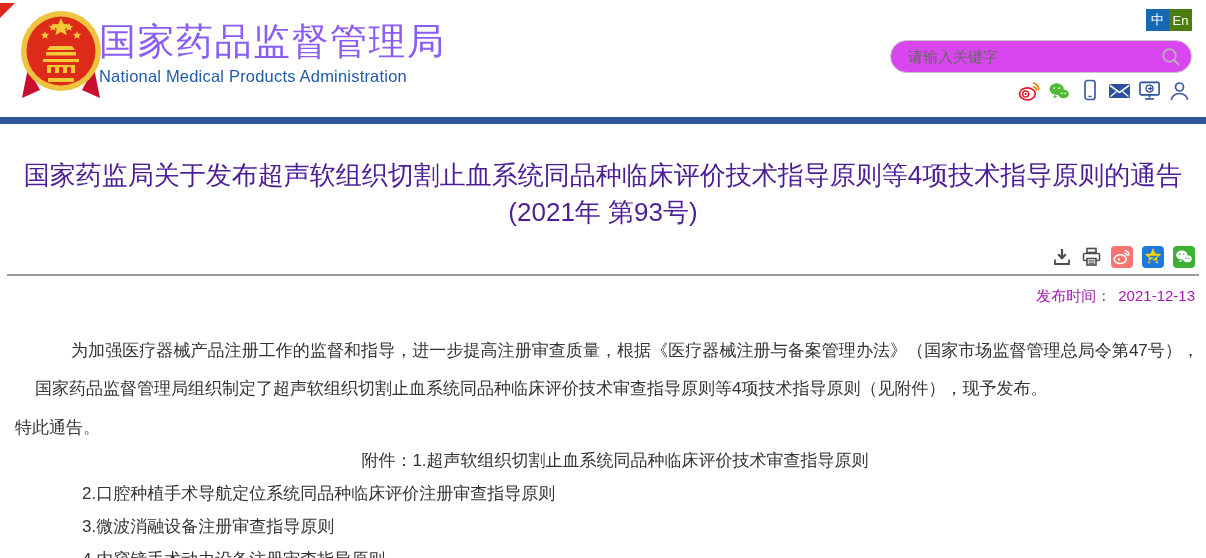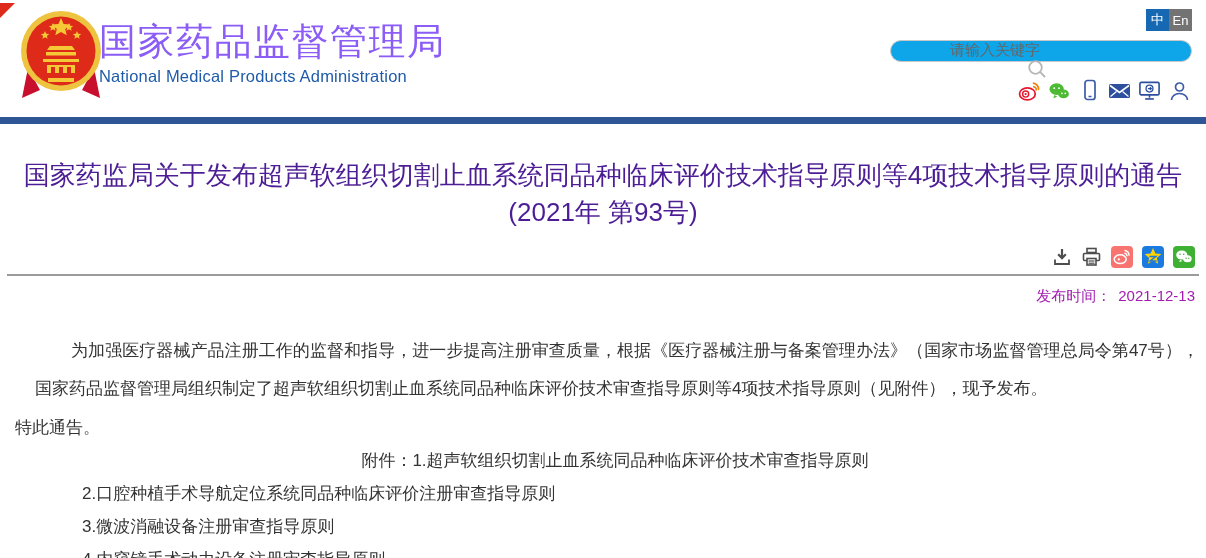--- a/index.html
+++ b/index.html
@@ -18,25 +18,25 @@
     border-top:15px solid #dd2a1b; border-right:15px solid transparent;
   }
   .emblem { position:absolute; left:20px; top:6px; width:82px; height:96px; }
   .brand { position:absolute; left:99px; top:22px; }
   .brand-cn { font-size:37px; font-weight:normal; color:#8b5cf6; letter-spacing:1.5px; line-height:40px; }
   .brand-en { font-size:16.5px; color:#1f5ba8; margin-top:5px; letter-spacing:0.2px; }
 
   .lang-toggle { position:absolute; right:14px; top:9px; display:flex; }
   .lang-btn { width:23px; height:22px; font-size:13px; color:#fff; display:flex; align-items:center; justify-content:center; cursor:pointer; }
   .lang-cn { background:#1668b3; }
-  .lang-en { background:#737373; }
+  .lang-en { background:#4d7c0f; }
 
   .search-box {
-    position:absolute; right:14px; top:40px; width:302px; height:22px;
-    border:1px solid #c8c8c8; border-radius:17px; display:flex; align-items:center; background:#0ea5e9;flex-direction:column;
+    position:absolute; right:14px; top:40px; width:302px; height:33px;
+    border:1px solid #c8c8c8; border-radius:17px; display:flex; align-items:center; background:#d946ef;
   }
   .search-input {
     flex:1; border:none; outline:none; background:transparent;
     font-size:15px; color:#333; padding-left:17px;
     font-family:"Liberation Sans","DejaVu Sans",sans-serif;
   }
   .search-input::placeholder { color:#666; }
   .search-btn { border:none; background:transparent; padding:0 9px 0 0; cursor:pointer; display:flex; align-items:center; }
 
   .social-row { position:absolute; right:15px; top:79px; display:flex; align-items:center; gap:7px; }

